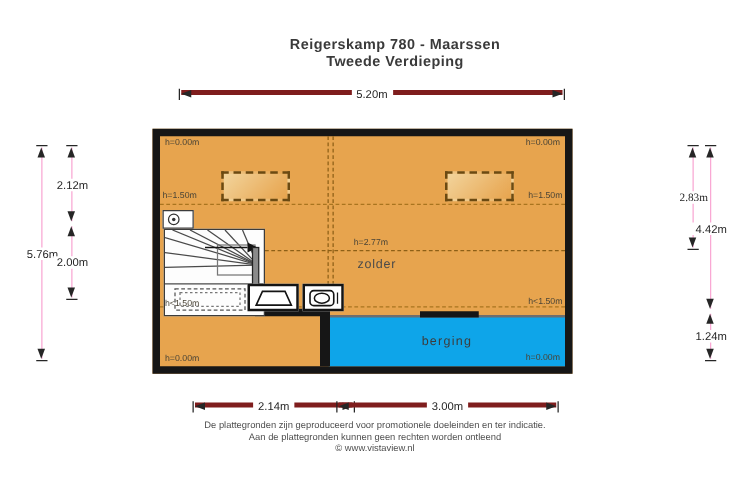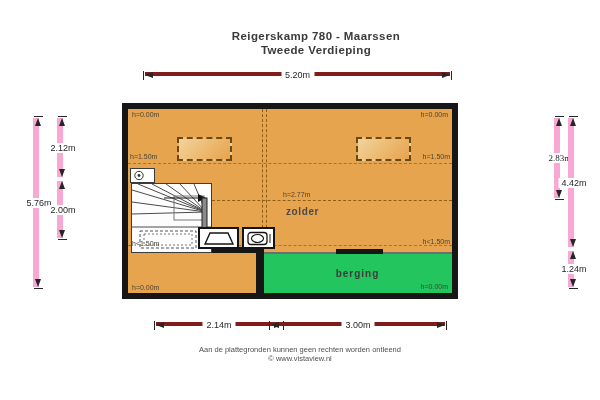--- a/index.html
+++ b/index.html
@@ -16,53 +16,53 @@
       border-top:3.5px solid transparent;border-bottom:3.5px solid transparent;
       border-right:8px solid #262626;}
   .dim-h::after{content:"";position:absolute;right:0;top:-4px;width:0;height:0;
       border-top:3.5px solid transparent;border-bottom:3.5px solid transparent;
       border-left:8px solid #262626;}
   .dim-h .tickL,.dim-h .tickR{position:absolute;top:-5px;height:9px;width:0;border-left:1px solid #262626;}
   .dim-h .tickL{left:-2px}.dim-h .tickR{right:-2px}
   .dim-h .lbl{position:absolute;left:50%;top:-1px;transform:translate(-50%,-50%);
       background:#fff;padding:0 4px;font-size:9px;color:#262626;white-space:nowrap;}
 
-  .dim-v{position:absolute;width:0;border-left:6px solid #f9a8d4;}
+  .dim-v{position:absolute;width:0;border-left:1px solid #f9a8d4;}
   .dim-v::before{content:"";position:absolute;top:0;left:-4px;width:0;height:0;
       border-left:3.5px solid transparent;border-right:3.5px solid transparent;
       border-bottom:8px solid #262626;}
   .dim-v::after{content:"";position:absolute;bottom:0;left:-4px;width:0;height:0;
       border-left:3.5px solid transparent;border-right:3.5px solid transparent;
       border-top:8px solid #262626;}
   .dim-v .tickT,.dim-v .tickB{position:absolute;left:-5px;width:9px;height:0;border-top:1px solid #262626;}
   .dim-v .tickT{top:-2px}.dim-v .tickB{bottom:-2px}
   .dim-v .lbl{position:absolute;top:50%;left:0;transform:translate(-50%,-50%);
       background:#fff;padding:0 3px;font-size:9px;color:#262626;white-space:nowrap;}
 
   
   .plan{position:absolute;left:122px;top:103px;width:336px;height:196px;
         border:6px solid #161616;background:#E7A44E;box-sizing:border-box;}
   .plan *{box-sizing:border-box;}
   .berging{position:absolute;left:135px;top:143px;width:189px;height:41px;
-        background:#22c55e;border-top:2px solid #6e6e6e;
+        background:#0ea5e9;border-top:2px solid #6e6e6e;
         display:flex;align-items:center;justify-content:center;}
   .wall{position:absolute;background:#161616;}
   .ridge{position:absolute;left:134px;top:0;width:5px;height:139px;
         border-left:1px dashed #8d5f16;border-right:1px dashed #8d5f16;}
   .hline{position:absolute;height:0;border-top:1px dashed #a9741f;}
   .skylight{position:absolute;width:55px;height:24px;border:2px dashed #6b4a12;
         background:linear-gradient(135deg,#f2d49c,#eab163 70%,#e7a44e);}
   .stairs{position:absolute;left:3px;top:74px;width:81px;height:70px;background:#fdfdfd;
         border:1px solid #3c3c3c;}
   .appl{position:absolute;height:22px;background:#fff;border:2px solid #141414;
         display:flex;align-items:center;justify-content:center;}
   .mv{position:absolute;left:2px;top:59px;width:25px;height:15px;background:#fff;
         border:1px solid #3c3c3c;display:flex;align-items:center;}
   .hlbl{position:absolute;font-size:7px;color:#4a4436;white-space:nowrap;z-index:6;}
-  .roomlbl{position:absolute;font-size:10px;font-weight:bold;color:#4a4a4a;
+  .roomlbl{position:absolute;font-size:10px;font-weight:normal;color:#4a4a4a;
         letter-spacing:0.6px;z-index:6;text-align:center;}
   .berging .roomlbl{position:static;letter-spacing:1px;color:#3c3c3c;}
 
   
   .footer{position:absolute;left:0;width:600px;text-align:center;
         font-size:7.5px;line-height:9.5px;color:#4f4f4f;}
 </style>
 </head>
 <body>
 
@@ -184,16 +184,17 @@
     <span class="hlbl" style="right:2px;top:44px;">h=1.50m</span>
     <span class="hlbl" style="left:155px;top:82px;">h=2.77m</span>
     <span class="hlbl" style="left:4px;top:131px;">h&lt;1.50m</span>
     <span class="hlbl" style="right:2px;top:129px;">h&lt;1.50m</span>
     <span class="hlbl" style="left:4px;bottom:2px;">h=0.00m</span>
     <span class="hlbl" style="right:4px;bottom:3px;">h=0.00m</span>
 
     <span class="roomlbl" style="left:158px;top:97px;">zolder</span>
   </div>
 
+  <div class="footer" style="top:335px;">De plattegronden zijn geproduceerd voor promotionele doeleinden en ter indicatie.</div>
   <div class="footer" style="top:354px;">© www.vistaview.nl</div>
   <div class="footer" style="top:344.5px;">Aan de plattegronden kunnen geen rechten worden ontleend</div>
 
 </div>
 
 </body></html>

